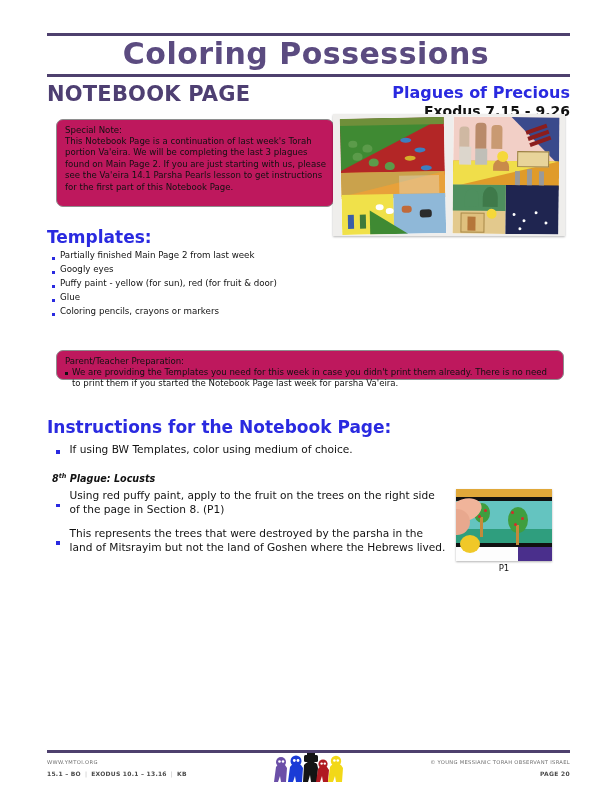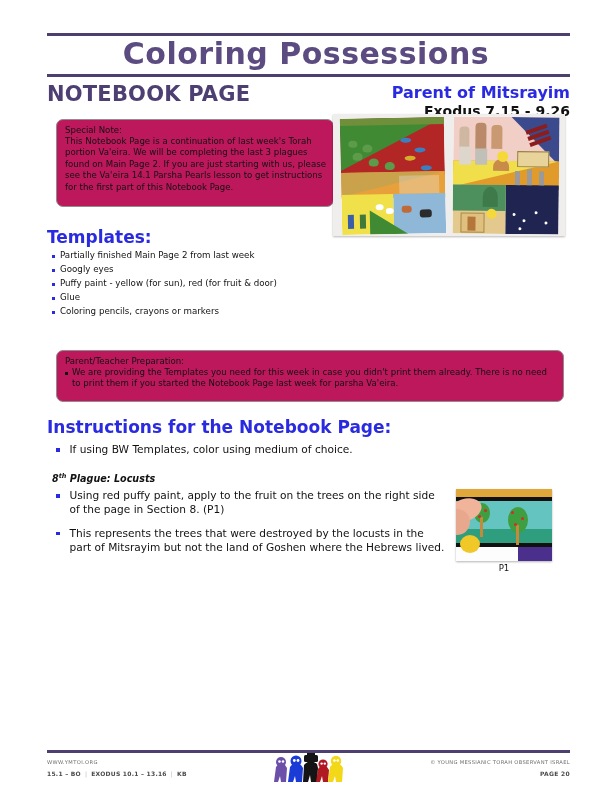--- a/index.html
+++ b/index.html
@@ -43,35 +43,35 @@
   .notebox{
     position:absolute;
     border:1px solid #8e8e8e;border-radius:7px;
     background:#be185d;
     box-sizing:border-box;
     padding:5px 7px 5px 8px;
   }
   .notebox .nb-head{font-size:8.6px;color:#111;margin-bottom:1px;}
   .notebox p{margin:0;font-size:8.6px;line-height:11.4px;color:#111;}
   #special-note{left:56px;top:119px;width:278px;height:88px;}
-  #prep-note{left:56px;top:350px;width:508px;height:52px;}
+  #prep-note{left:56px;top:350px;width:508px;height:30px;}
   .nb-bullet{display:flex;gap:4px;margin-top:1px;}
   .nb-bullet .sq{width:3px;height:3px;background:#111;margin-top:4.5px;flex:none;}
   .nb-bullet p{font-size:8.6px;line-height:11px;}
 
   
   .h-blue{
     position:absolute;font-size:17px;font-weight:bold;color:#2a2ae0;
   }
   #materials-heading{left:47px;top:227px;}
   #instructions-heading{left:47px;top:417px;}
 
   
   .bul{position:absolute;}
-  .bul .row{display:flex;align-items:flex-start;}
+  .bul .row{display:flex;align-items:center;}
   .bul .sq{width:3px;height:3px;background:#2a2ae0;flex:none;}
   .bul .tx{color:#111;}
 
   #materials-list{left:52px;top:250px;width:330px;}
   #materials-list .row{margin-bottom:3.1px;}
   #materials-list .sq{margin:5px 5px 0 0;}
   #materials-list .tx{font-size:8.7px;line-height:11px;}
 
   #instr-list-1{left:56px;top:442px;width:400px;}
   #instr-list-1 .sq{width:3.5px;height:3.5px;margin:6px 10px 0 0;}
@@ -113,21 +113,21 @@
 </head>
 <body>
 
 <div class="page">
 
   <div class="rule rule-top"></div>
   <div class="doc-title">Coloring Possessions</div>
   <div class="rule rule-bottom"></div>
 
   <div class="section-title">NOTEBOOK PAGE</div>
-  <div class="right-title">Parent of Mitsrayim</div>
+  <div class="right-title">Plagues of Precious</div>
   <div class="right-sub">Exodus 7.15 - 9.26</div>
 
   <div class="notebox" id="special-note">
     <div class="nb-head">Special Note:</div>
     <p>This Notebook Page is a continuation of last week's Torah portion Va'eira. We will be completing the last 3 plagues found on Main Page 2. If you are just starting with us, please see the Va'eira 14.1 Parsha Pearls lesson to get instructions for the first part of this Notebook Page.</p>
   </div>
 
   <div class="photo-wrap" id="collage">
     <div class="sheet sheetL">
       <div style="position:absolute;left:0;top:0;width:104px;height:58px;background:#b32626;"></div>
@@ -232,21 +232,21 @@
 
   <div class="subhead"><span>8</span><sup>th</sup><span> Plague: Locusts</span></div>
 
   <div class="bul" id="instr-list-2">
     <div class="row">
         <span class="sq"></span>
         <span class="tx">Using red puffy paint, apply to the fruit on the trees on the right side of the page in Section 8. (P1)</span>
       </div>
     <div class="row">
         <span class="sq"></span>
-        <span class="tx">This represents the trees that were destroyed by the locusts in the part of Mitsrayim but not the land of Goshen where the Hebrews lived.</span>
+        <span class="tx">This represents the trees that were destroyed by the parsha in the land of Mitsrayim but not the land of Goshen where the Hebrews lived.</span>
       </div>
   </div>
 
   <div class="photo-wrap" id="p1photo">
     <div style="position:absolute;left:0;top:0;width:96px;height:10px;background:#e0a83a;"></div>
     <div style="position:absolute;left:0;top:8px;width:96px;height:4px;background:#111;"></div>
     <div style="position:absolute;left:0;top:12px;width:96px;height:34px;background:#64c4c0;"></div>
     <div style="position:absolute;left:0;top:40px;width:96px;height:18px;background:#2f9e7e;"></div>
     <div style="position:absolute;left:0;top:54px;width:96px;height:4px;background:#111;"></div>
     <div style="position:absolute;left:0;top:58px;width:96px;height:14px;background:#fdfdfd;"></div>

